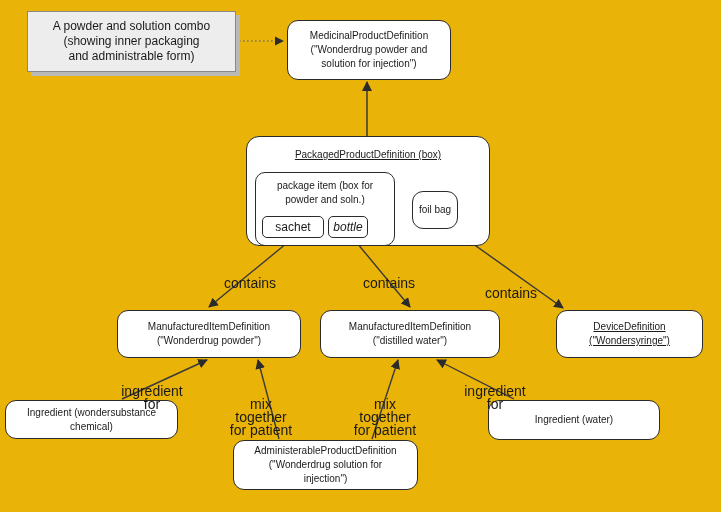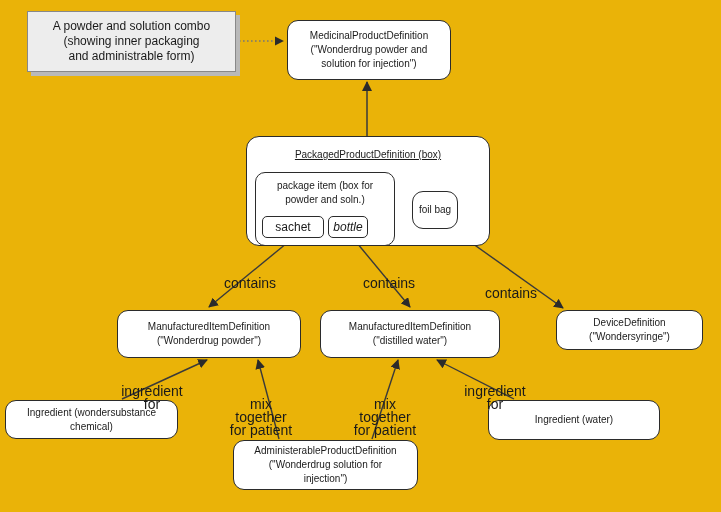--- a/index.html
+++ b/index.html
@@ -153,21 +153,21 @@
   <div class="node" style="left:117px; top:310px; width:184px; height:48px;">
     <span>ManufacturedItemDefinition
 ("Wonderdrug powder")</span>
   </div>
 
   <div class="node" style="left:320px; top:310px; width:180px; height:48px;">
     <span>ManufacturedItemDefinition
 ("distilled water")</span>
   </div>
 
-  <div class="node" style="left:556px; top:310px; width:147px; height:40px;">
+  <div class="node" style="left:556px; top:310px; width:147px; height:48px;text-decoration:underline;">
     <span>DeviceDefinition
 ("Wondersyringe")</span>
   </div>
 
   <div class="node" style="left:5px; top:400px; width:173px; height:39px;">
     <span>Ingredient (wondersubstance
 chemical)</span>
   </div>
 
   <div class="node" style="left:233px; top:440px; width:185px; height:50px;">

